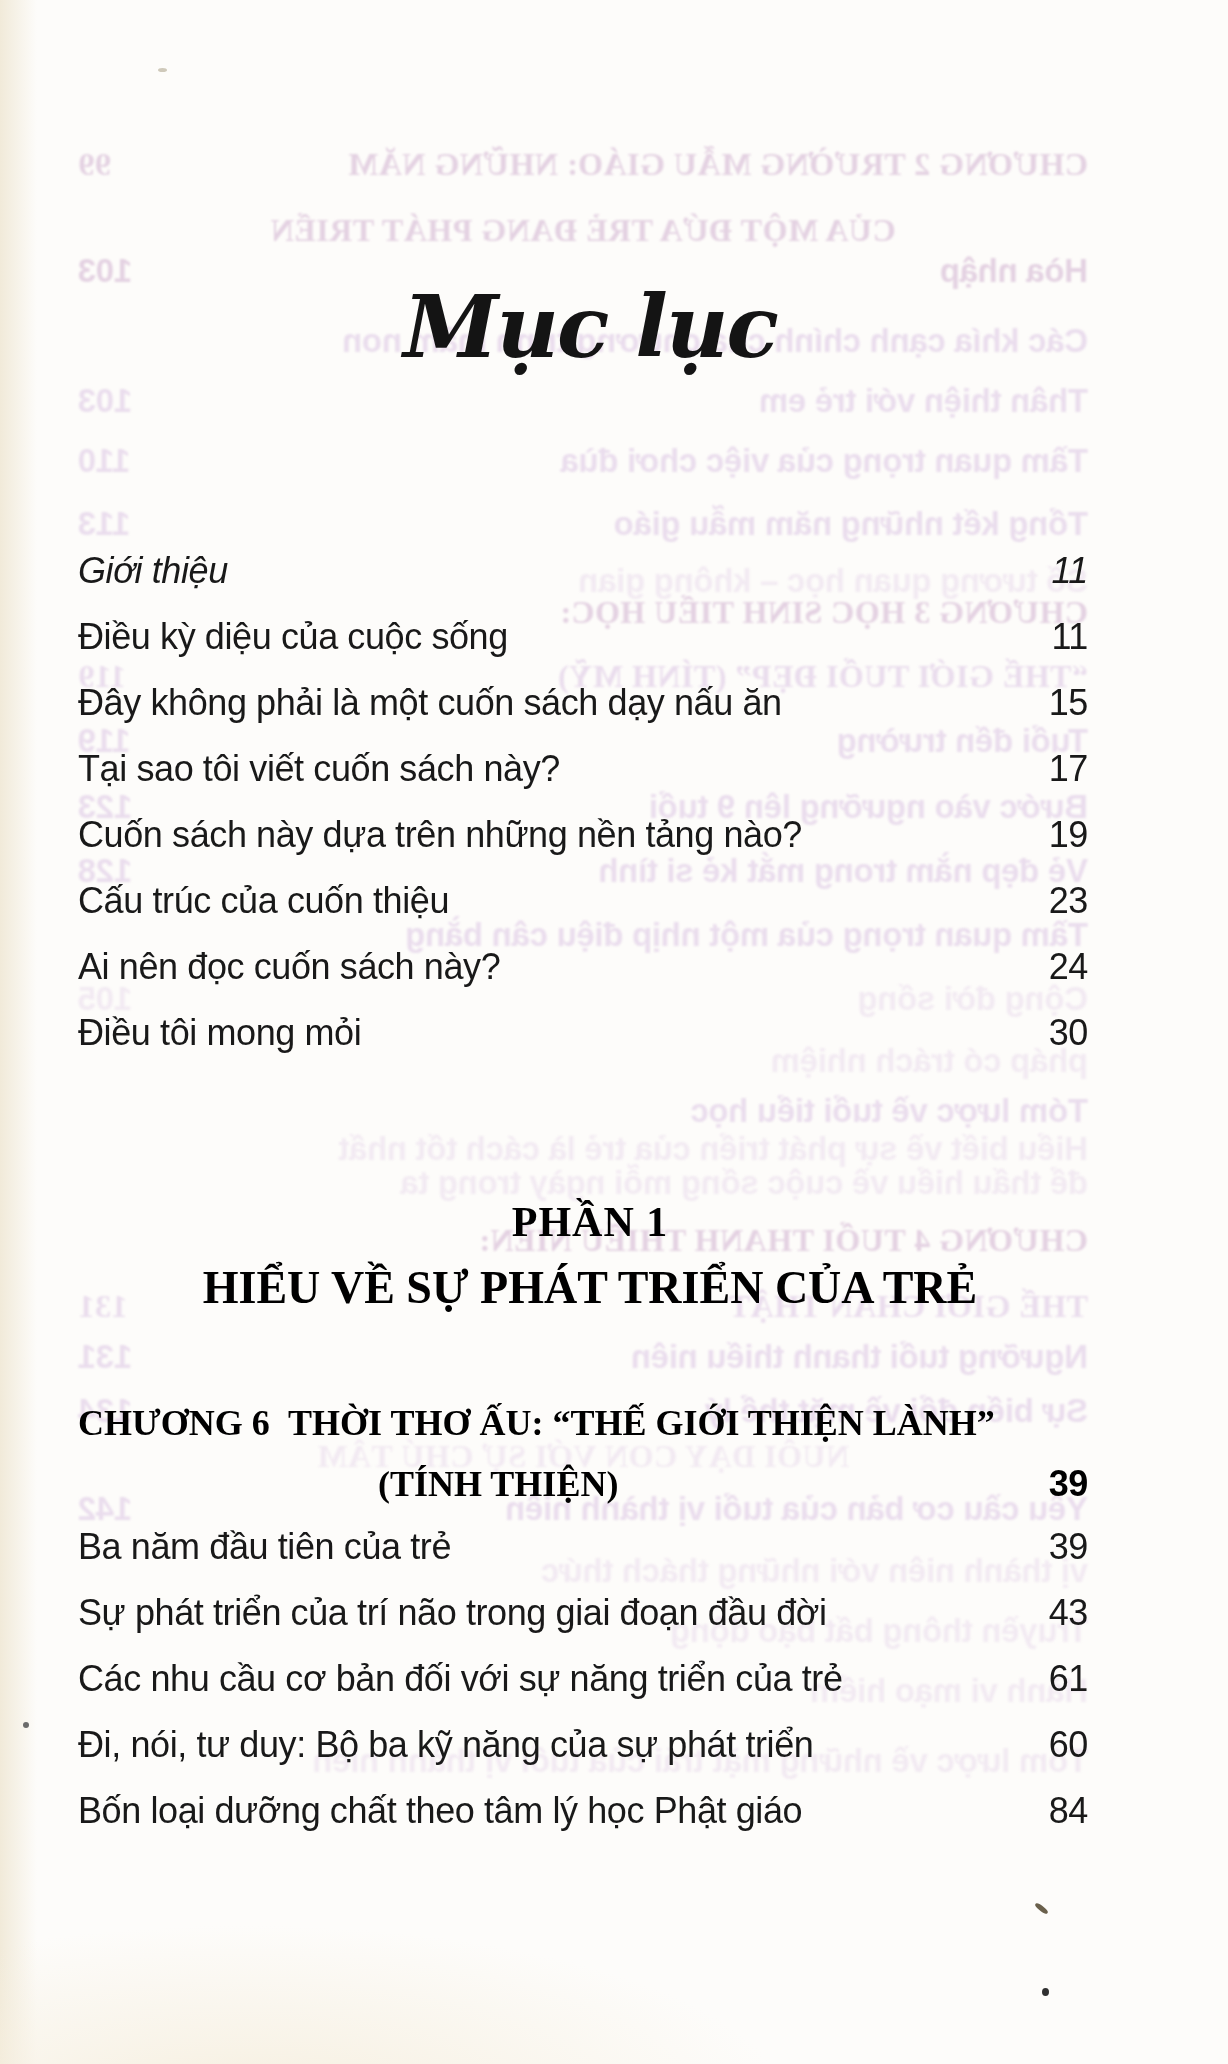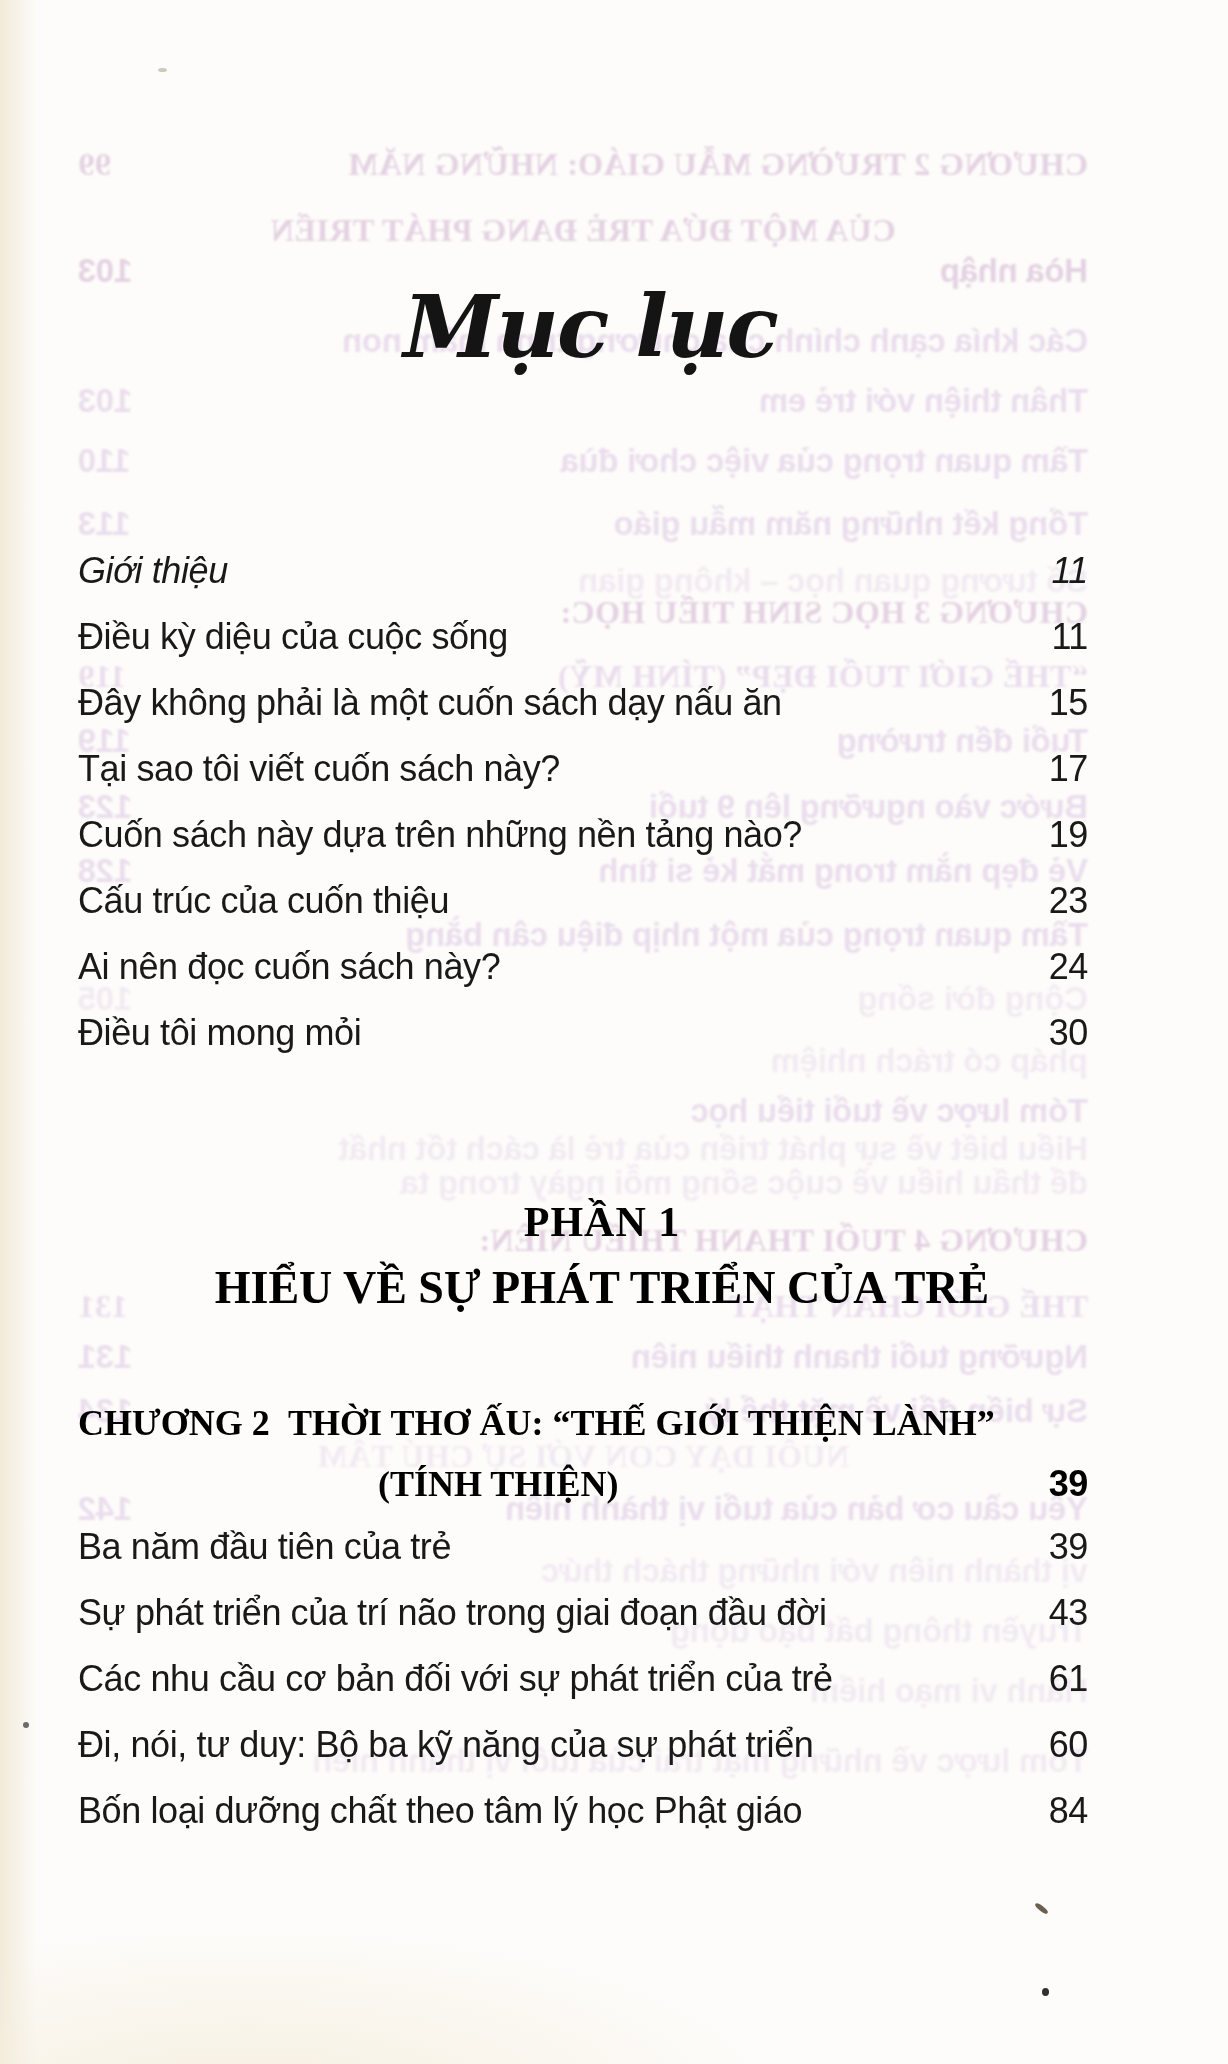--- a/index.html
+++ b/index.html
@@ -42,21 +42,21 @@
   #intro-list{top:538px;}
   #chapter-list{top:1514px;}
   .row{
     display:flex;justify-content:space-between;align-items:center;
     font-size:36px;font-weight:400;letter-spacing:-0.4px;
     color:#191919;
   }
   .row .lbl{line-height:66px;}
   .row .num{line-height:66px;min-width:70px;text-align:right;}
   .row.italic{font-style:italic;}
-  .part{position:absolute;top:1198px;left:0;width:1180px;text-align:center;color:#000;padding-left:12px;}
+  .part{position:absolute;top:1198px;left:0;width:1180px;text-align:center;color:#000;}
   .kicker{
     font-family:"Liberation Serif", serif;font-weight:700;
     font-size:42px;letter-spacing:1px;line-height:48px;
   }
   .part-title{
     font-family:Liberation Serif, serif;font-weight:700;
     font-size:46px;letter-spacing:0;line-height:52px;margin-top:16px;
   }
   .chapter{position:absolute;top:1392px;left:78px;right:140px;color:#000;
     font-family:"Liberation Serif", serif;font-weight:700;font-size:36px;}
@@ -219,40 +219,40 @@
       </div>
     </div>
 
   <div class="part">
     <div class="kicker">PHẦN 1</div>
     <div class="part-title">HIỂU VỀ SỰ PHÁT TRIỂN CỦA TRẺ</div>
   </div>
 
   <div class="chapter">
     <div class="ch-row1">
-      <span class="ch-label">CHƯƠNG 2</span>
+      <span class="ch-label">CHƯƠNG 6</span>
       <span class="ch-title">THỜI THƠ ẤU: “THẾ GIỚI THIỆN LÀNH”</span>
     </div>
     <div class="ch-row2">
       <span class="ch-sub">(TÍNH THIỆN)</span>
       <span class="ch-num">39</span>
     </div>
   </div>
 
   <div class="toc" id="chapter-list">
       <div class="row">
         <span class="lbl">Ba năm đầu tiên của trẻ</span>
         <span class="num">39</span>
       </div>
       <div class="row">
         <span class="lbl">Sự phát triển của trí não trong giai đoạn đầu đời</span>
         <span class="num">43</span>
       </div>
       <div class="row">
-        <span class="lbl">Các nhu cầu cơ bản đối với sự phát triển của trẻ</span>
+        <span class="lbl">Các nhu cầu cơ bản đối với sự năng triển của trẻ</span>
         <span class="num">61</span>
       </div>
       <div class="row">
         <span class="lbl">
           <div>Đi, nói, tư duy: Bộ ba kỹ năng của sự phát triển</div>
         </span>
         <span class="num">60</span>
       </div>
       <div class="row">
         <span class="lbl">Bốn loại dưỡng chất theo tâm lý học Phật giáo</span>

